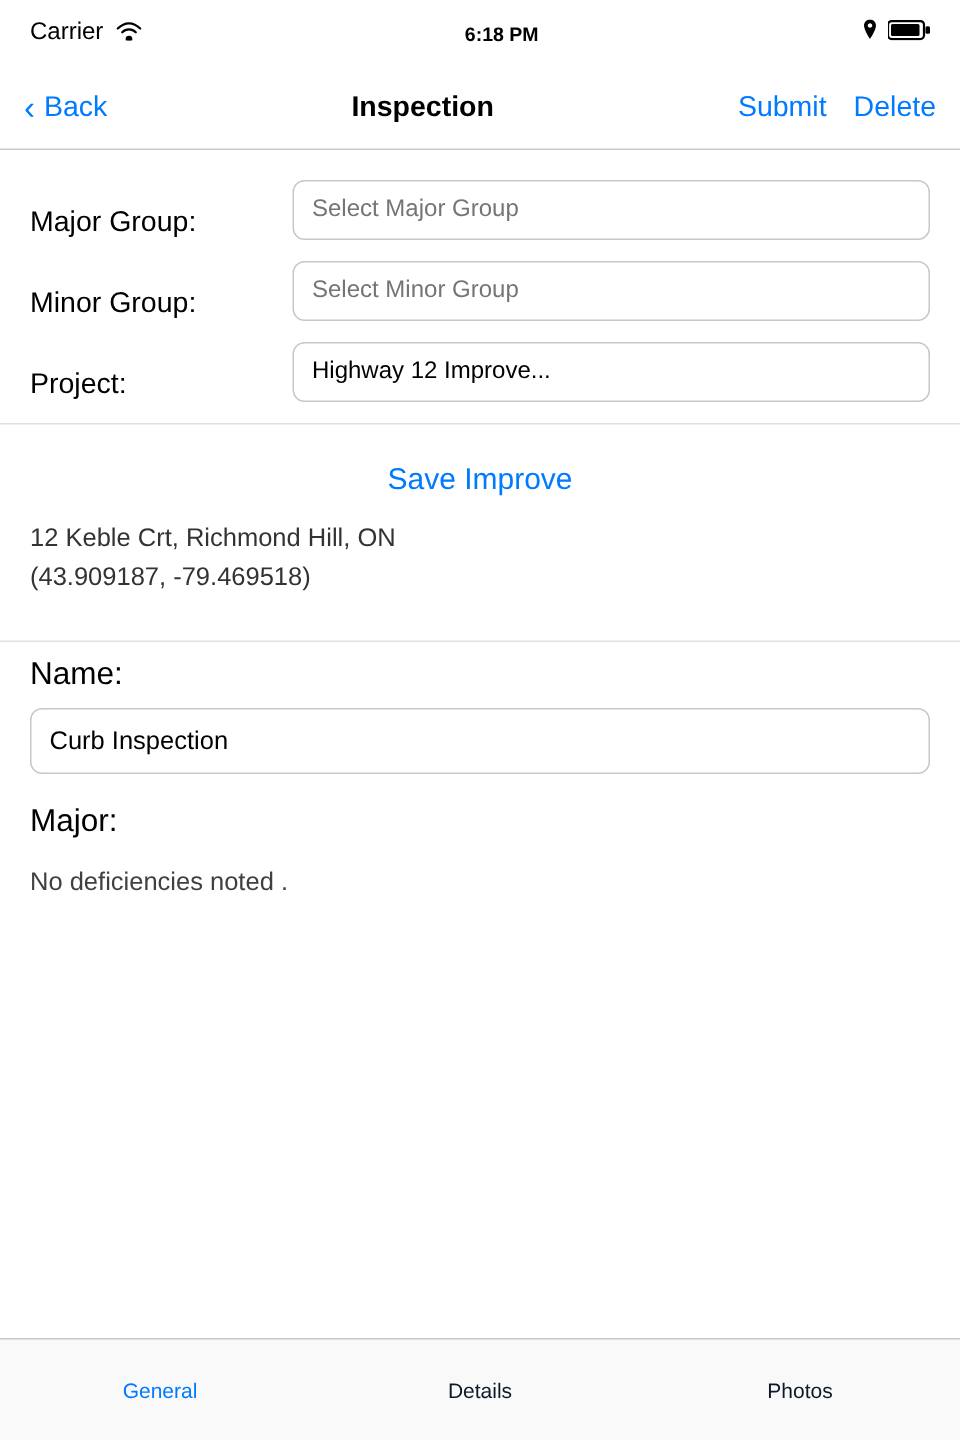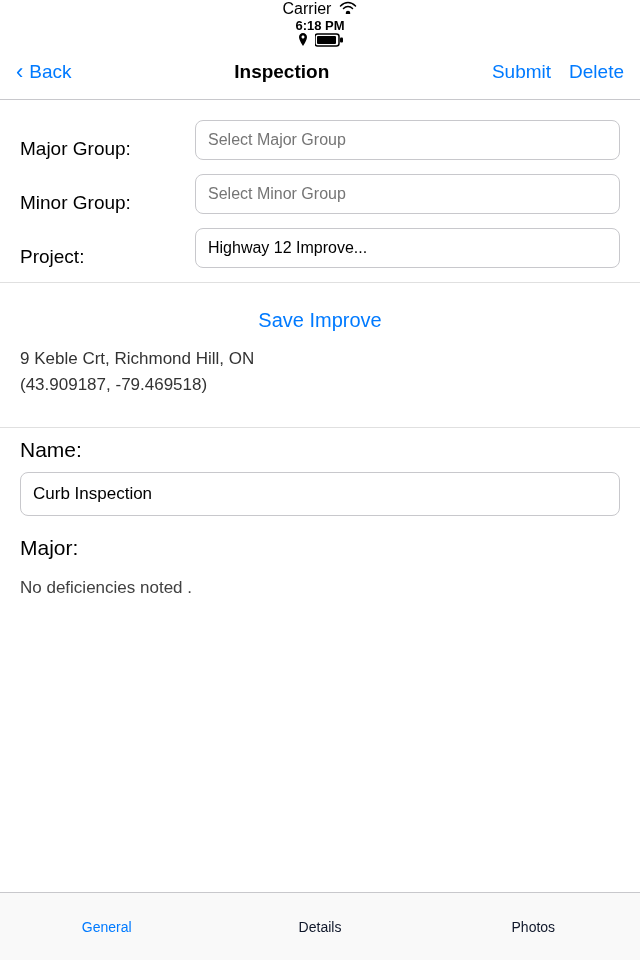--- a/index.html
+++ b/index.html
@@ -15,21 +15,20 @@
     
     .status-bar {
       height: 44px;
       background: #fff;
       display: flex;
       align-items: center;
       justify-content: space-between;
       padding: 0 20px;
       font-size: 16px;
       font-weight: 500;
-      flex-direction: column;
     }
     .status-left { display: flex; align-items: center; gap: 8px; }
     .status-center { font-weight: 600; font-size: 13px; }
     .status-right { display: flex; align-items: center; gap: 6px; }
 
     
     .nav-bar {
       height: 56px;
       background: #fff;
       border-bottom: 1px solid #c8c8cc;
@@ -252,21 +251,21 @@
     </div>
   </div>
 
   <div class="divider"></div>
 
   <div class="save-location-wrap">
     <button class="save-location-btn">Save Improve</button>
   </div>
 
   <div class="location-address">
-    <div>9 Keble Crt, Richmond Hill, ON</div>
+    <div>12 Keble Crt, Richmond Hill, ON</div>
     <div>(43.909187, -79.469518)</div>
   </div>
 
   <div class="divider"></div>
 
   <div class="name-section">
     <div class="section-label">Name:</div>
     <input class="name-input" type="text" value="Curb Inspection" style="">
   </div>
 

